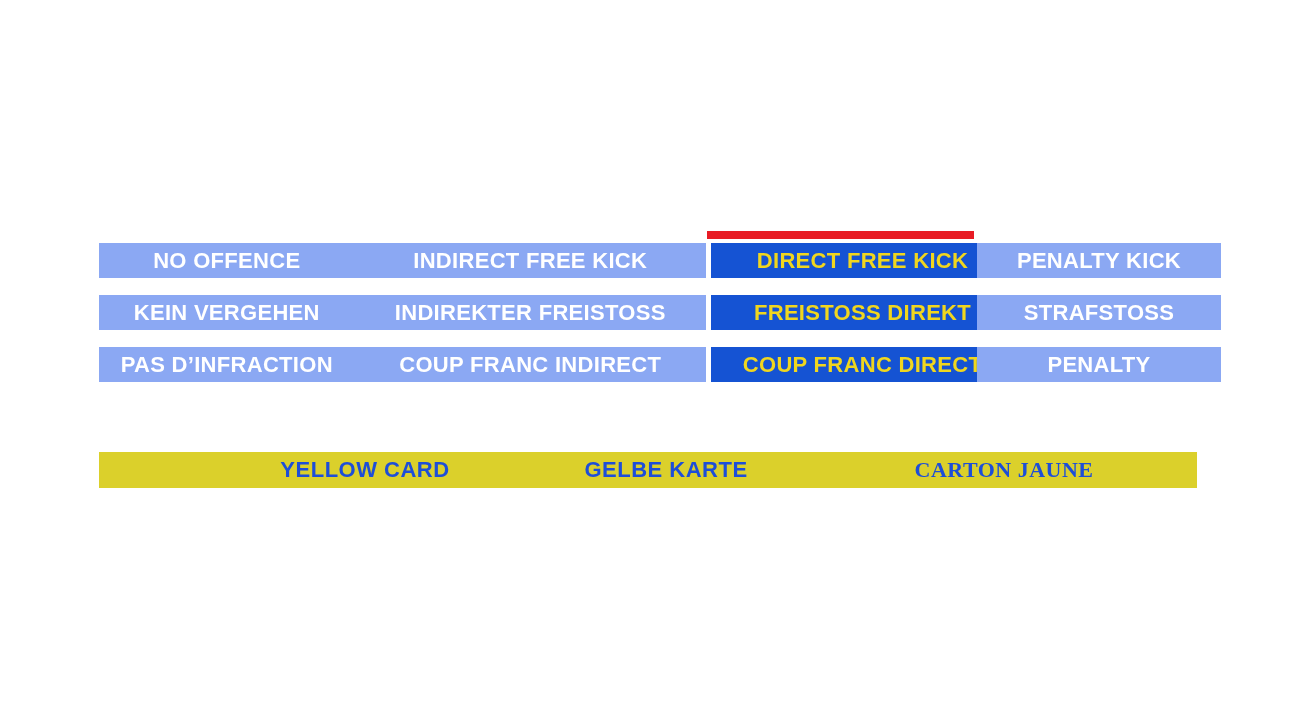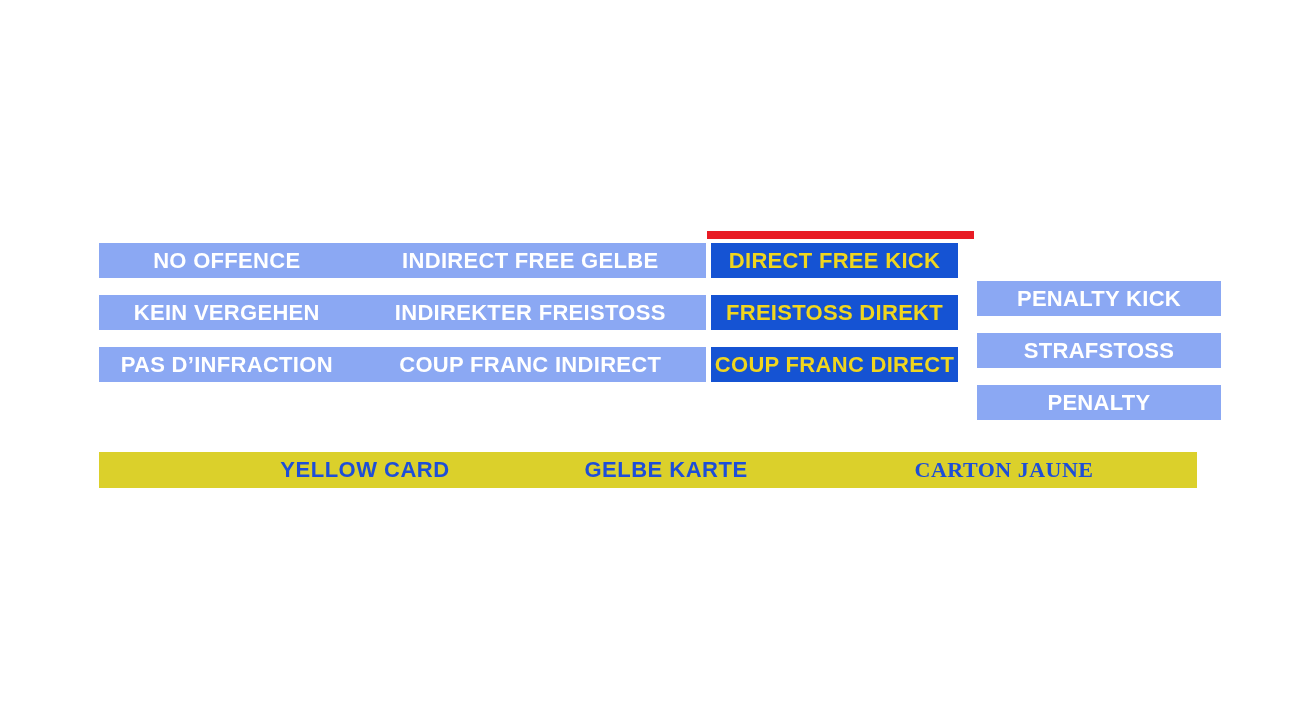--- a/index.html
+++ b/index.html
@@ -45,28 +45,27 @@
   .cell {
     position: absolute;
     top: 0;
     height: 35px;
     display: flex;
     align-items: center;
     justify-content: center;
   }
   .cell.selected {
     left: 711px;
-    width: 247px;
+    width: 303px;
     background: #1553D3;
   }
   .cell.col4 {
     left: 977px;
     width: 244px;
     background: #8BA8F3;
-    margin-top: 38px;
   }
 
   .t {
     font-size: 22px;
     font-weight: bold;
     letter-spacing: 0.3px;
     color: #ffffff;
     white-space: nowrap;
     line-height: 1;
   }
@@ -110,21 +109,21 @@
 <div class="canvas">
 
   <div class="selected-marker"></div>
 
   <div class="row" style="top:243px">
     <div class="bar-left">
       <div class="half">
         <span class="t">NO OFFENCE</span>
       </div>
       <div class="half">
-        <span class="t">INDIRECT FREE GELBE</span>
+        <span class="t">INDIRECT FREE KICK</span>
       </div>
     </div>
     <div class="cell selected">
       <span class="t">DIRECT FREE KICK</span>
     </div>
     <div class="cell col4">
       <span class="t">PENALTY KICK</span>
     </div>
   </div>
 

